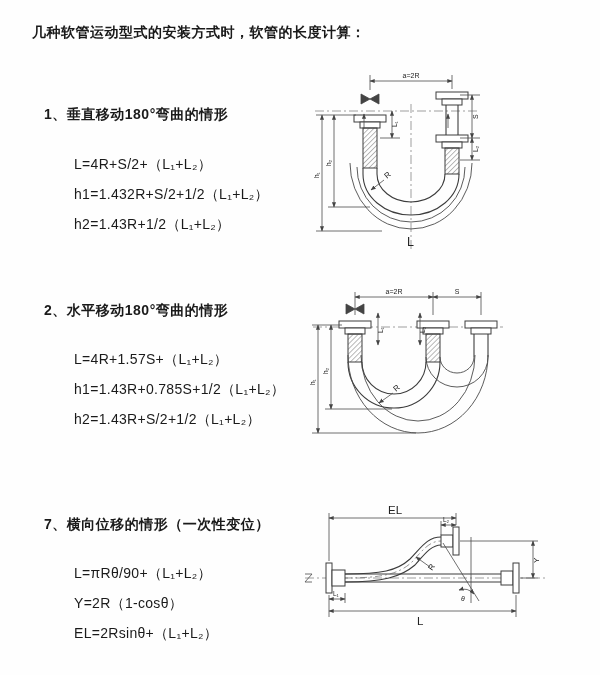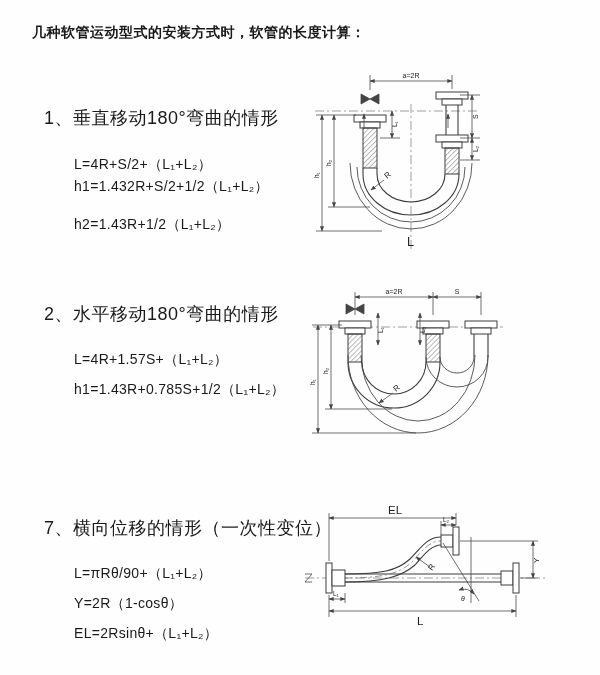--- a/index.html
+++ b/index.html
@@ -10,21 +10,21 @@
     color:#1a1a1a;
     position:relative;
     overflow:hidden;
   }
   .page{position:absolute;inset:0;background:#fefefe;}
   .title{
     position:absolute;left:32px;top:24px;
     font-size:14px;font-weight:700;letter-spacing:.5px;white-space:nowrap;
   }
   .heading{
-    position:absolute;font-size:18px;font-weight:400;letter-spacing:.5px;white-space:nowrap;
+    position:absolute;font-size:14px;font-weight:700;letter-spacing:.5px;white-space:nowrap;
   }
   .formula{
     position:absolute;font-size:14px;letter-spacing:.3px;white-space:nowrap;margin-top:18px;
   }
   svg{position:absolute;}
   svg .geo{stroke:#3c3c3c;stroke-width:1.1;fill:none;}
   svg .geo2{stroke:#4a4a4a;stroke-width:.9;fill:none;}
   svg .fl{stroke:#3c3c3c;stroke-width:1;fill:#ffffff;}
   svg .hz{stroke:#3c3c3c;stroke-width:1;fill:url(#hatch);}
   svg .dim{stroke:#4d4d4d;stroke-width:.8;fill:none;}
@@ -37,26 +37,27 @@
 </style>
 </head>
 <body>
 
 <div class="page">
 
   <div class="title">几种软管运动型式的安装方式时，软管的长度计算：</div>
 
   <div class="heading" style="left:44px;top:106px">1、垂直移动180°弯曲的情形</div>
   <div class="formula" style="left:74px;top:138px">L=4R+S/2+（L₁+L₂）</div>
-  <div class="formula" style="left:74px;top:160px">h1=1.432R+S/2+1/2（L₁+L₂）</div>
+  <div class="formula" style="left:74px;top:168px">h1=1.432R+S/2+1/2（L₁+L₂）</div>
   <div class="formula" style="left:74px;top:198px">h2=1.43R+1/2（L₁+L₂）</div>
 
   <div class="heading" style="left:44px;top:302px">2、水平移动180°弯曲的情形</div>
   <div class="formula" style="left:74px;top:333px">L=4R+1.57S+（L₁+L₂）</div>
   <div class="formula" style="left:74px;top:363px">h1=1.43R+0.785S+1/2（L₁+L₂）</div>
+  <div class="formula" style="left:74px;top:393px">h2=1.43R+S/2+1/2（L₁+L₂）</div>
 
   <div class="heading" style="left:44px;top:516px">7、横向位移的情形（一次性变位）</div>
   <div class="formula" style="left:74px;top:547px">L=πRθ/90+（L₁+L₂）</div>
   <div class="formula" style="left:74px;top:577px">Y=2R（1-cosθ）</div>
   <div class="formula" style="left:74px;top:607px">EL=2Rsinθ+（L₁+L₂）</div>
 
   <svg style="left:300px;top:68px" width="230" height="190" viewBox="0 0 230 190">
     <defs>
       <marker id="arw" viewBox="0 0 10 10" refX="9" refY="5" markerWidth="6.5" markerHeight="6.5" orient="auto-start-reverse">
         <path d="M0,1 L10,5 L0,9 z" fill="#444"></path>

